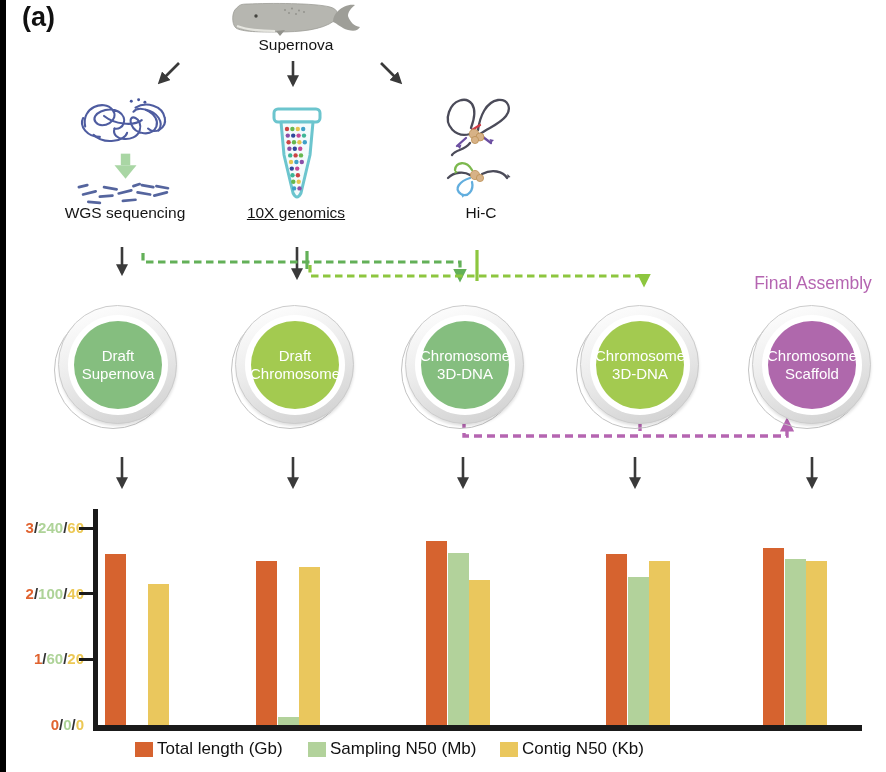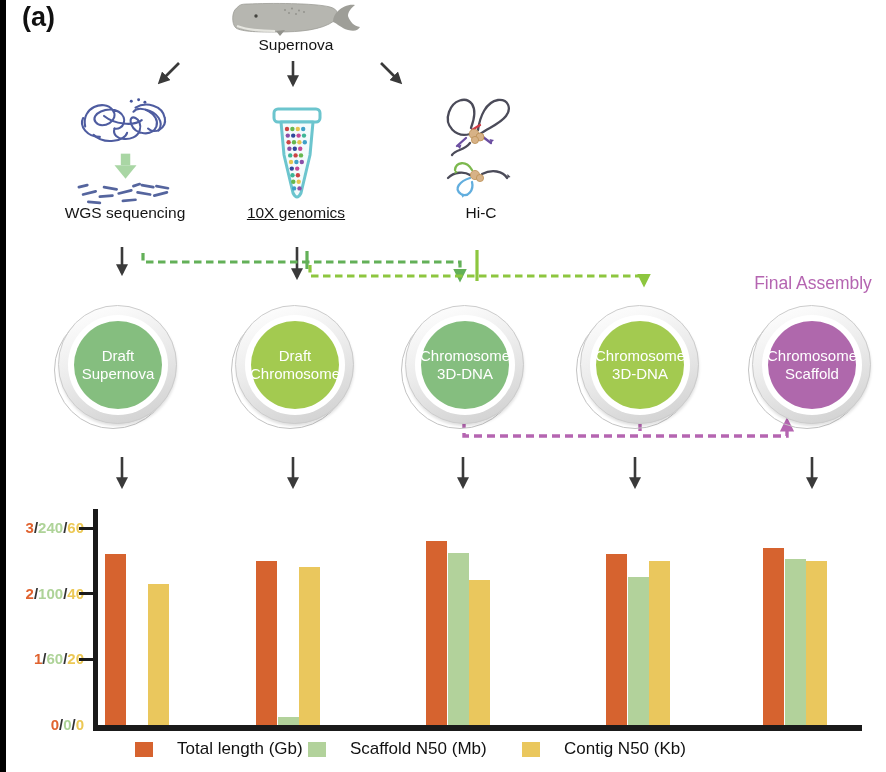--- a/index.html
+++ b/index.html
@@ -50,21 +50,21 @@
     display:flex;flex-direction:column;justify-content:center;align-items:center;
     color:#fff;font-size:15px;line-height:1.18;text-align:center;white-space:nowrap;}
   
   #y-axis{left:93px;top:509px;width:5px;height:222px;background:#1a1a1a;}
   #x-axis{left:93px;top:725px;width:769px;height:6px;background:#1a1a1a;}
   .ytick{position:absolute;left:79px;width:14px;height:3px;background:#1a1a1a;}
   .ylabel{position:absolute;left:4px;width:80px;text-align:right;font-size:15px;
     font-weight:bold;line-height:20px;white-space:nowrap;}
   .ylabel .slash{color:#333;}
   .bar{position:absolute;}
-  .legend-item{position:absolute;top:739px;display:flex;align-items:center;gap:24px;}
+  .legend-item{position:absolute;top:739px;display:flex;align-items:center;gap:4px;}
   .legend-swatch{width:18px;height:15px;flex:0 0 auto;}
   .legend-label{font-size:17px;color:#111;white-space:nowrap;}
 </style>
 </head>
 <body>
 
 <div class="abs" id="left-border"></div>
 <div class="abs" id="panel-label">(a)</div>
 
 <svg class="abs" style="left:230px;top:1px;" width="132" height="35" viewBox="0 0 132 35">
@@ -307,19 +307,19 @@
       <div class="bar abs" style="left: 469px; top: 580.46px; width: 21px; height: 144.54px; background: rgb(234, 199, 93);"></div>
       <div class="bar abs" style="left: 649px; top: 560.75px; width: 21px; height: 164.25px; background: rgb(234, 199, 93);"></div>
       <div class="bar abs" style="left: 806px; top: 560.75px; width: 21px; height: 164.25px; background: rgb(234, 199, 93);"></div>
     </div>
   <div class="legend-item" style="left:135px">
     <span class="legend-swatch" style="background: rgb(214, 99, 47);"></span>
     <span class="legend-label">Total length (Gb)</span>
   </div>
   <div class="legend-item" style="left:308px">
     <span class="legend-swatch" style="background: rgb(178, 210, 155);"></span>
-    <span class="legend-label">Scaffold N50 (Mb)</span>
-  </div>
-  <div class="legend-item" style="left:522px">
+    <span class="legend-label">Sampling N50 (Mb)</span>
+  </div>
+  <div class="legend-item" style="left:500px">
     <span class="legend-swatch" style="background: rgb(234, 199, 93);"></span>
     <span class="legend-label">Contig N50 (Kb)</span>
   </div>
 </div>
 
 </body></html>

